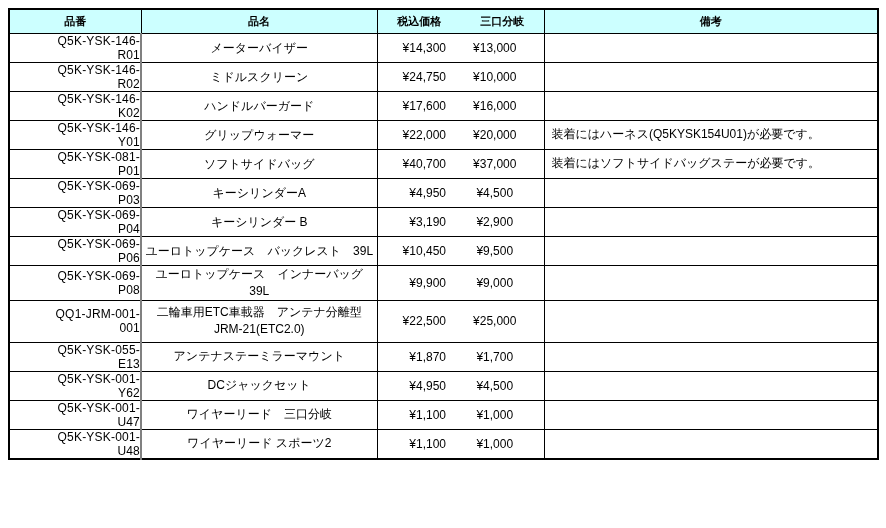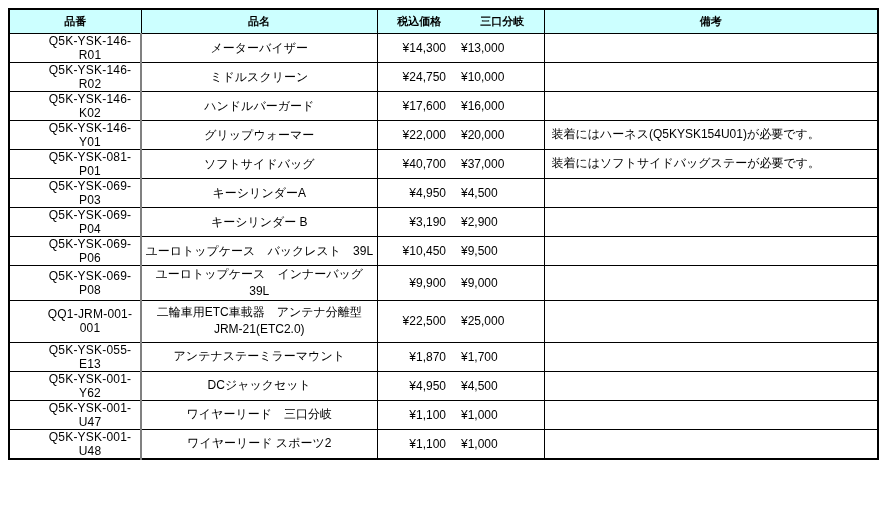--- a/index.html
+++ b/index.html
@@ -35,33 +35,33 @@
     font-weight: bold;
     text-align: center;
     border-right: 1px solid var(--border);
     border-bottom: 1px solid var(--border);
   }
   thead th.h-incl { border-right: none; }
   thead th.h-remark, tbody td.col-remark { border-right: none; }
   tbody td { height: 23px; }
   tr.tall td { height: 37px; }
   td.col-part {
-    text-align: center;
+    text-align: right;
     padding-left: 30px;
     border-right: 2px solid var(--col1-divider);
     letter-spacing: 0.2px;
   }
   td.col-name {
     text-align: center;
     border-right: 1px solid var(--border);
     white-space: pre-line;
     line-height: 1.4;
   }
   td.col-incl { text-align: right; padding-right: 15px; border-right: none; margin-top: 34px; }
-  td.col-excl { text-align: left; padding-right: 15px; border-right: 1px solid var(--border); }
+  td.col-excl { text-align: center; padding-right: 15px; border-right: 1px solid var(--border); }
   td.col-remark {
     text-align: left;
     padding: 2px 6px 2px 7px;
     line-height: 1.45;
   }
 </style>
 </head>
 <body>
 
 <div class="wrap">

